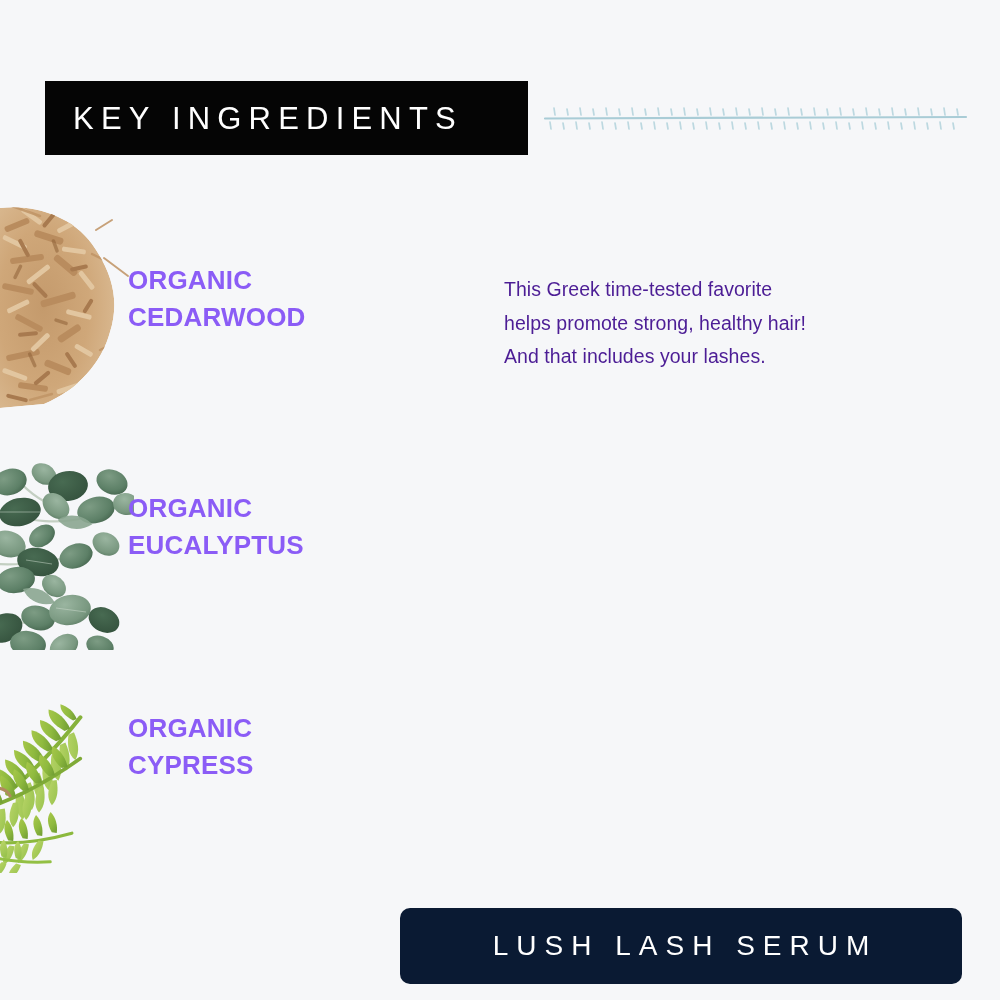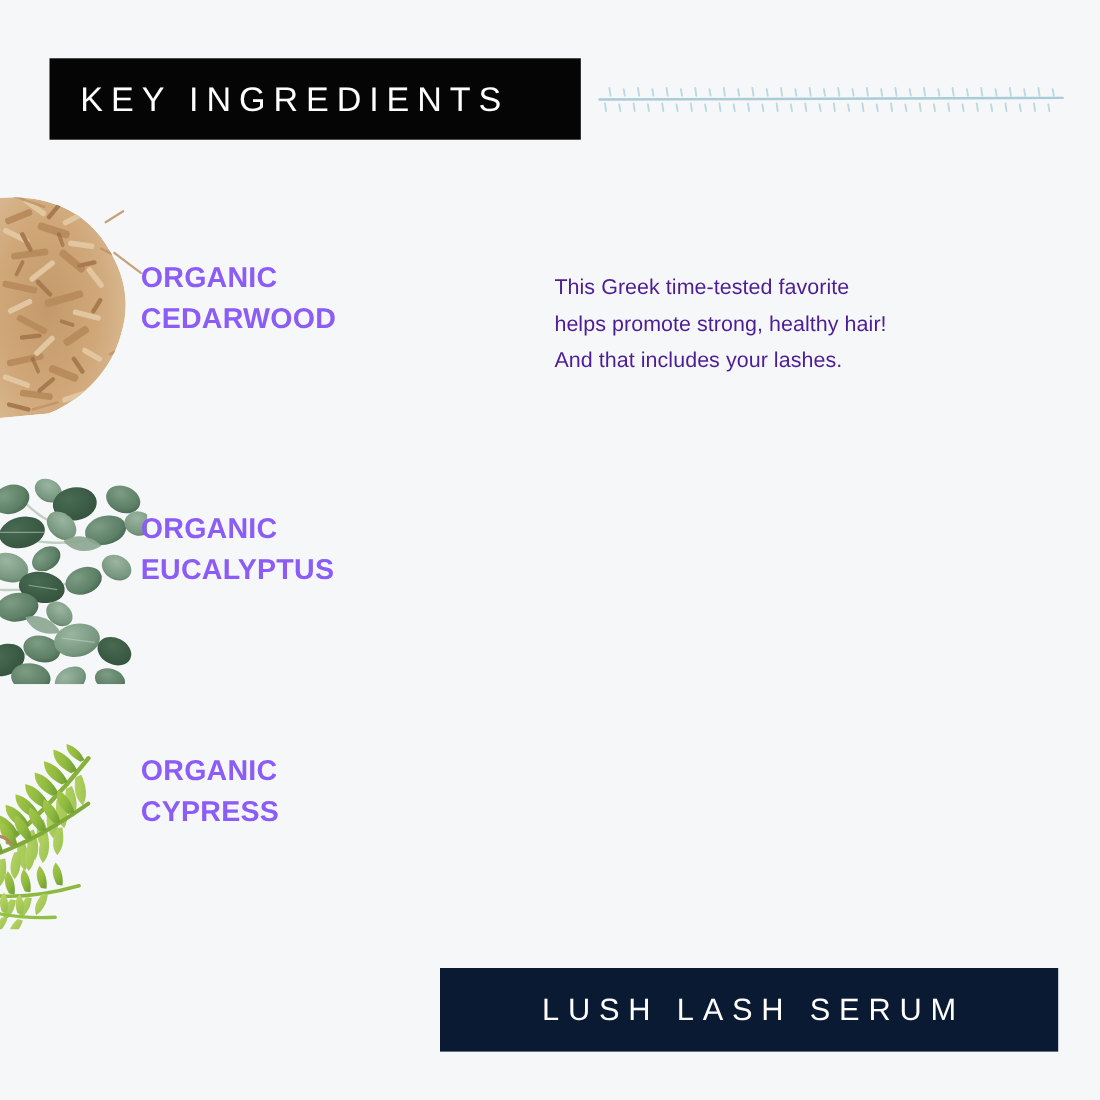--- a/index.html
+++ b/index.html
@@ -13,20 +13,21 @@
     font-family: "Liberation Sans", sans-serif;
     overflow: hidden;
     position: relative;
   }
 
   .page {
     position: relative;
     width: 1000px;
     height: 876px;
     background: #f6f7f9;
+    margin-top: 28px;
   }
 
   
   .header-bar {
     position: absolute;
     left: 45px;
     top: 53px;
     width: 483px;
     height: 74px;
     background: #050505;
@@ -109,20 +110,21 @@
   .footer-bar {
     position: absolute;
     left: 400px;
     top: 880px;
     width: 562px;
     height: 76px;
     background: #0a1a33;
     display: flex;
     align-items: center;
     justify-content: center;
+    border-radius: 10px;
   }
   .footer-title {
     color: #ffffff;
     font-size: 28px;
     font-weight: 400;
     letter-spacing: 8px;
     line-height: 1;
     white-space: nowrap;
     text-indent: 8px;
     font-family: "Liberation Sans", sans-serif;

